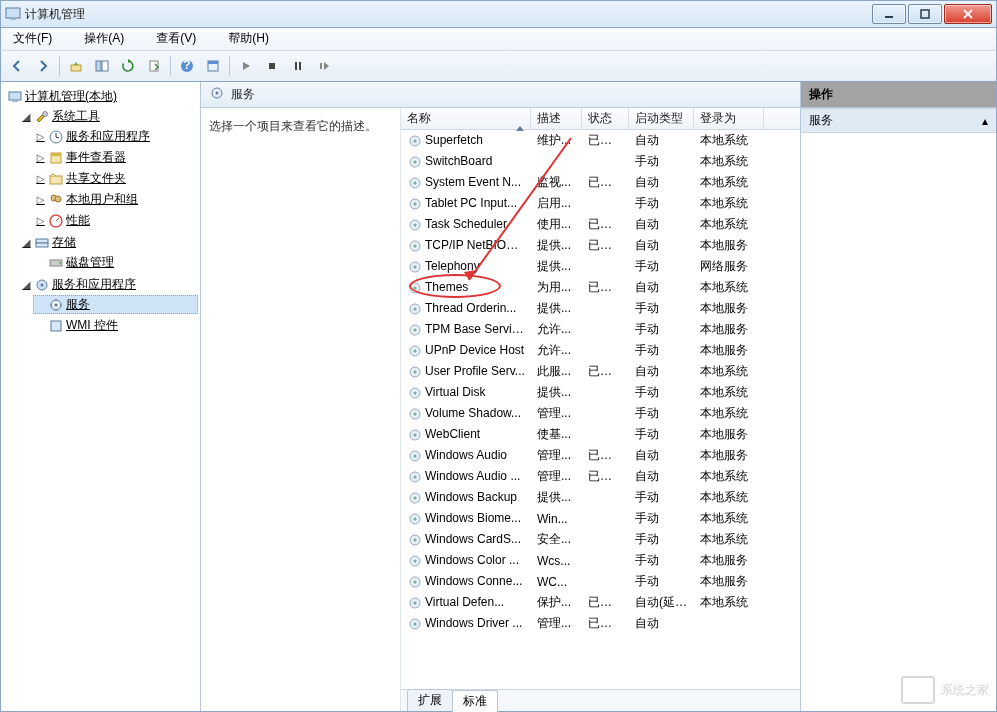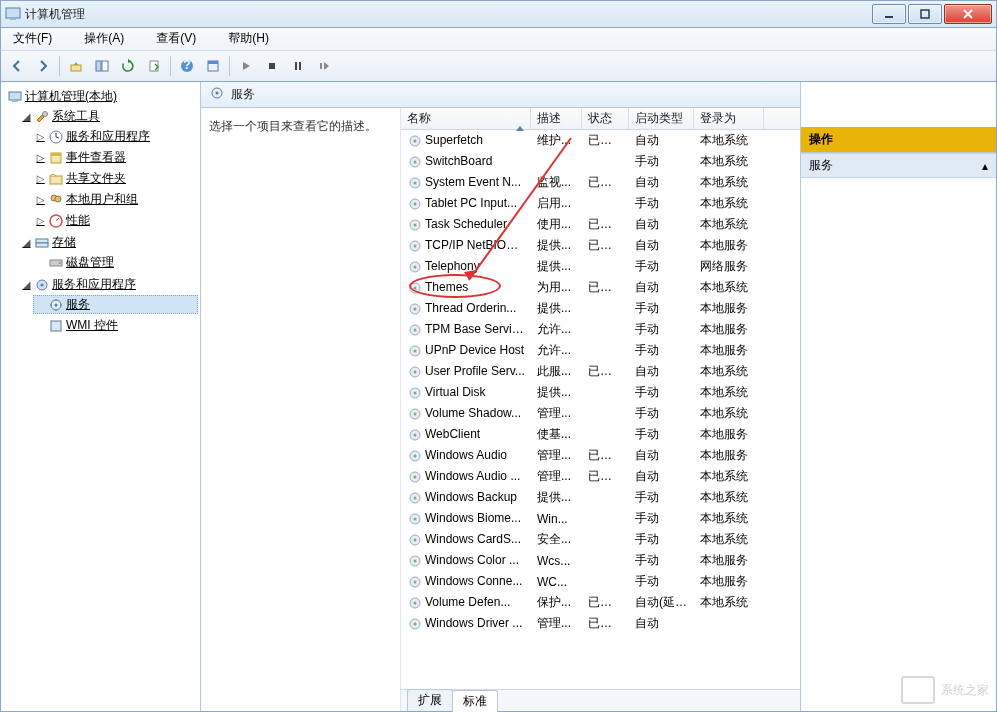--- a/index.html
+++ b/index.html
@@ -63,21 +63,21 @@
 .ellipse { position:absolute; border:2px solid #d33; border-radius:50%; }
 
 
 .bottom-tabs { height:22px; border-top:1px solid #cfd8e2; background:#f5f8fb; display:flex; align-items:flex-end; padding-left:6px; gap:0; }
 .bottom-tabs .tab { padding:2px 10px; border:1px solid #b8c8d8; border-bottom:none; background:#fff; margin-right:-1px; border-radius:3px 3px 0 0; cursor:default; }
 .bottom-tabs .tab.active { background:#fff; position:relative; top:1px; }
 .bottom-tabs .tab:not(.active){ background:#eef3f9; }
 
 
 .actions-pane { width:195px; background:#fff; display:flex; flex-direction:column; }
-.actions-pane .hdr { height:26px; background:#eab308; border-bottom:1px solid #b8c8d8; display:flex; align-items:center; padding:0 8px; font-weight:bold;margin-top:45px; }
+.actions-pane .hdr { height:26px; background:#a3a3a3; border-bottom:1px solid #b8c8d8; display:flex; align-items:center; padding:0 8px; font-weight:bold; }
 .actions-pane .section-title { background:#dfeaf5; border-top:1px solid #c8d6e4; border-bottom:1px solid #c8d6e4; padding:3px 8px; display:flex; align-items:center; justify-content:space-between; }
 .actions-pane .action-item { padding:4px 8px 4px 28px; cursor:default; display:flex; align-items:center; justify-content:space-between; }
 
 
 .sort-asc { width:0;height:0;border-left:4px solid transparent;border-right:4px solid transparent;border-bottom:5px solid #5a7da0; margin:0 auto; }
 
 
 .watermark { position:absolute; right:8px; bottom:8px; opacity:.28; color:#555; font-size:16px; pointer-events:none; display:flex; align-items:center; gap:6px; }
 .watermark .logo { width:34px;height:28px;border:2px solid #777; border-radius:3px; position:relative; }
 </style>
@@ -607,21 +607,21 @@
                   </svg></span><span>Windows Conne...</span></div>
               <div class="cell col-desc">WC...</div>
               <div class="cell col-status"></div>
               <div class="cell col-start">手动</div>
               <div class="cell col-logon">本地服务</div>
             </div>
             <div class="grid-row">
               <div class="cell col-name"><span class="service-icon"><svg width="16" height="16" viewBox="0 0 16 16">
                     <circle cx="8" cy="8" r="5" fill="#e8eef5" stroke="#9ab"></circle>
                     <circle cx="8" cy="8" r="1.5" fill="#7a9"></circle>
-                  </svg></span><span>Volume Defen...</span></div>
+                  </svg></span><span>Virtual Defen...</span></div>
               <div class="cell col-desc">保护...</div>
               <div class="cell col-status">已启动</div>
               <div class="cell col-start">自动(延迟...</div>
               <div class="cell col-logon">本地系统</div>
             </div>
             <div class="grid-row">
               <div class="cell col-name"><span class="service-icon"><svg width="16" height="16" viewBox="0 0 16 16">
                     <circle cx="8" cy="8" r="5" fill="#e8eef5" stroke="#9ab"></circle>
                     <circle cx="8" cy="8" r="1.5" fill="#7a9"></circle>
                   </svg></span><span>Windows Driver ...</span></div>

